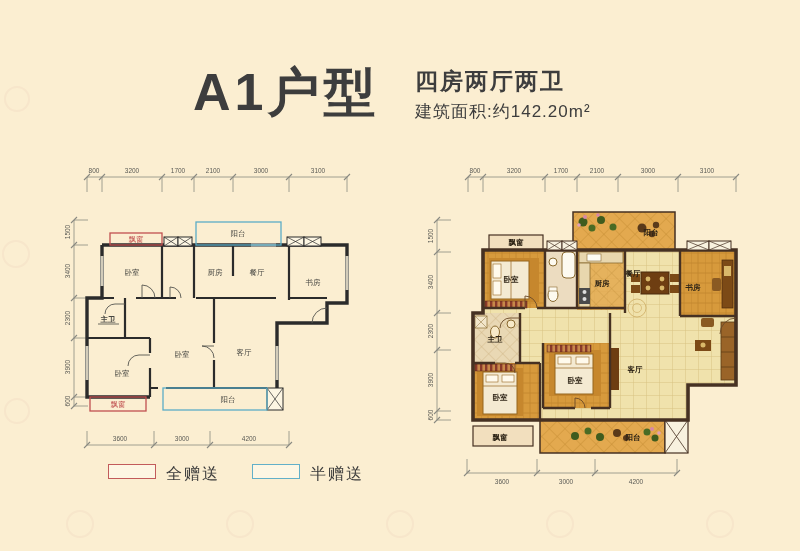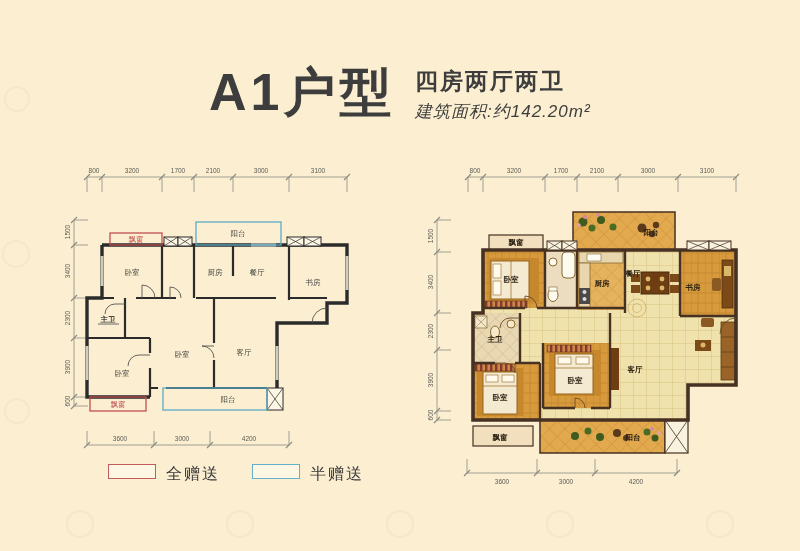--- a/index.html
+++ b/index.html
@@ -3,30 +3,30 @@
 <meta charset="utf-8">
 <style>
   html,body{margin:0;padding:0;}
   body{
     width:800px;height:551px;position:relative;overflow:hidden;
     background:#fbeed1;
     font-family:"Liberation Sans","DejaVu Sans",sans-serif;
     color:#3a3a3a;
   }
   .hdr-title{
-    position:absolute;left:209px;top:58px;
+    position:absolute;left:193px;top:58px;
     font-size:52px;font-weight:600;letter-spacing:4px;color:#3d3d3d;
   }
   .hdr-type{
     position:absolute;left:415px;top:66px;
     font-size:23px;font-weight:700;letter-spacing:2px;color:#3d3d3d;text-align:right;
   }
   .hdr-area{
     position:absolute;left:415px;top:100px;
-    font-size:17px;font-weight:500;letter-spacing:1px;color:#3d3d3d;font-style:italic;
+    font-size:17px;font-weight:500;letter-spacing:1px;color:#3d3d3d;
   }
   svg{position:absolute;}
   #lp{left:46px;top:148px;}
   #rp{left:425px;top:148px;}
   .legend{position:absolute;top:464px;left:108px;display:flex;align-items:flex-start;gap:10px;}
   .swatch{width:46px;height:13px;background:#fdf6e3;}
   .swatch.full{border:1px solid #c25b5b;}
   .swatch.half{border:1px solid #62b0c9;margin-left:22px;}
   .legend-label{font-size:16px;color:#3a3a3a;letter-spacing:2px;}
   .wm{position:absolute;border:2px solid #c08080;border-radius:50%;opacity:.07;}

